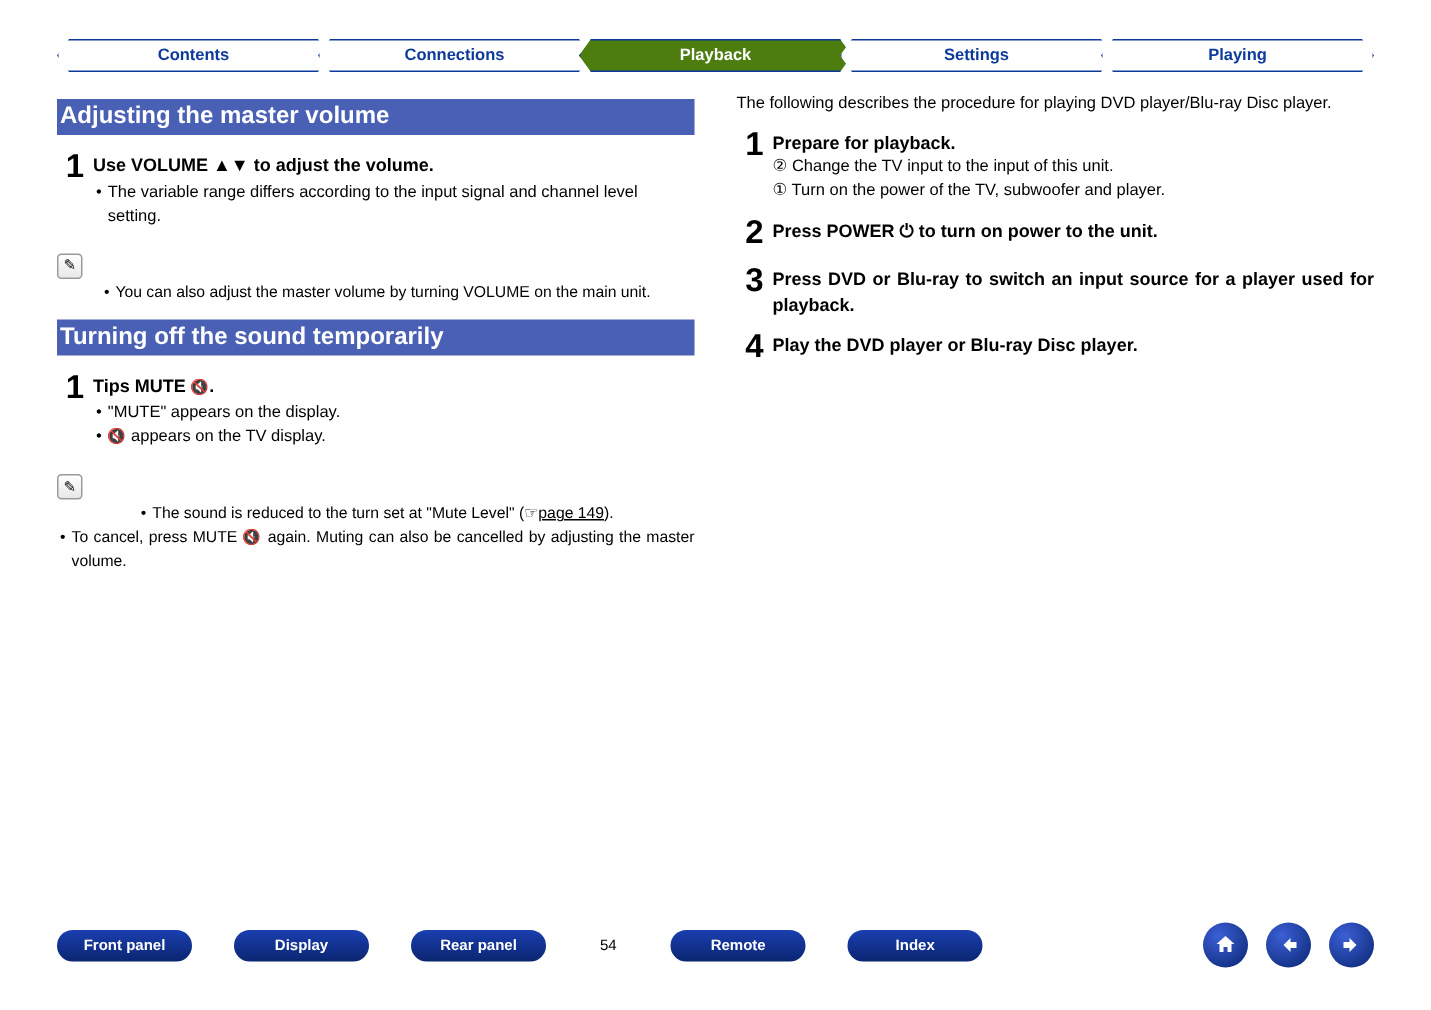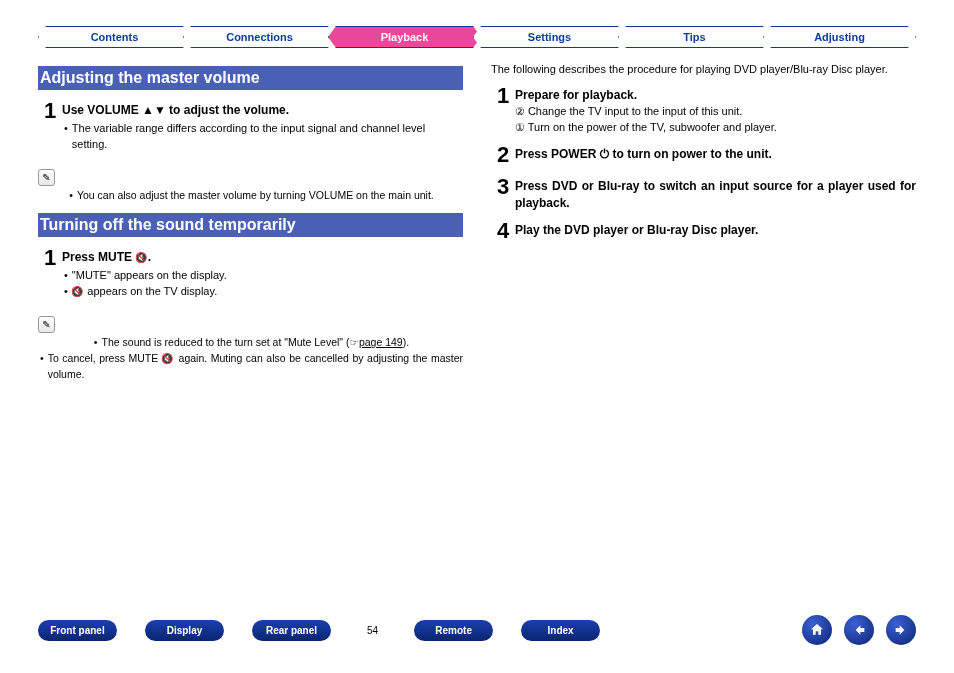--- a/index.html
+++ b/index.html
@@ -16,21 +16,21 @@
   font-weight: bold;
   color: #0d3a9a;
   background: #fff;
   border: 1.5px solid #0d3a9a;
   position: relative;
   clip-path: polygon(8px 0, calc(100% - 8px) 0, 100% 50%, calc(100% - 8px) 100%, 8px 100%, 0 50%);
   margin-left: -8px;
   cursor: pointer;
 }
 .tab:first-child { margin-left: 0; }
-.tab.active { background: #ec4899; color: #fff; }
+.tab.active { background: #4d7c0f; color: #fff; }
 
 .page-body { display: flex; padding: 8px 38px 0 38px; gap: 28px; }
 .col { flex: 1; }
 
 .section-header {
   background: #4a60b4;
   color: #fff;
   font-size: 16px;
   font-weight: bold;
   padding: 3px 2px;
@@ -72,21 +72,21 @@
   display: flex;
   align-items: center;
 }
 .bottom-left, .bottom-right { display: flex; gap: 28px; align-items: center; }
 .pill {
   background: linear-gradient(#1a3fb0, #0a2570);
   color: #fff;
   font-size: 10px;
   font-weight: bold;
   padding: 5px 0;
-  width: 79px;
+  width: 90px;
   text-align: center;
   border-radius: 11px;
   cursor: pointer;
 }
 .page-num { font-size: 10px; margin: 0 36px; }
 .nav-icons { display: flex; gap: 12px; margin-left: auto; }
 .nav-btn {
   width: 30px; height: 30px;
   border-radius: 50%;
   background: radial-gradient(circle at 35% 30%, #3b5fd6, #0a2570);
@@ -105,24 +105,21 @@
   <div class="tab">
       <span>Connections</span>
     </div>
   <div class="tab active">
       <span>Playback</span>
     </div>
   <div class="tab">
       <span>Settings</span>
     </div>
   <div class="tab">
-      <span>Tips</span>
-    </div>
-  <div class="tab">
-      <span>Adjusting</span>
+      <span>Playing</span>
     </div>
 </div>
 
 <div class="page-body">
   <div class="col">
 
     <div class="section-header">Adjusting the master volume</div>
 
     <div class="step">
       <div class="step-num">1</div>
@@ -146,21 +143,21 @@
           <span>You can also adjust the master volume by turning VOLUME on the main unit.</span>
         </li>
     </ul>
 
     <div class="section-header">Turning off the sound temporarily</div>
 
     <div class="step">
       <div class="step-num">1</div>
       <div class="step-body">
         <div class="step-title">
-          <span>Press MUTE </span><span class="mute-icon">🔇</span><span>.</span>
+          <span>Tips MUTE </span><span class="mute-icon">🔇</span><span>.</span>
         </div>
         <ul class="step-bullets">
           <li>
               <span>"MUTE" appears on the display.</span>
             </li>
           <li>
               <span><span class="mute-icon">🔇</span><span> appears on the TV display.</span></span>
             </li>
         </ul>
       </div>

